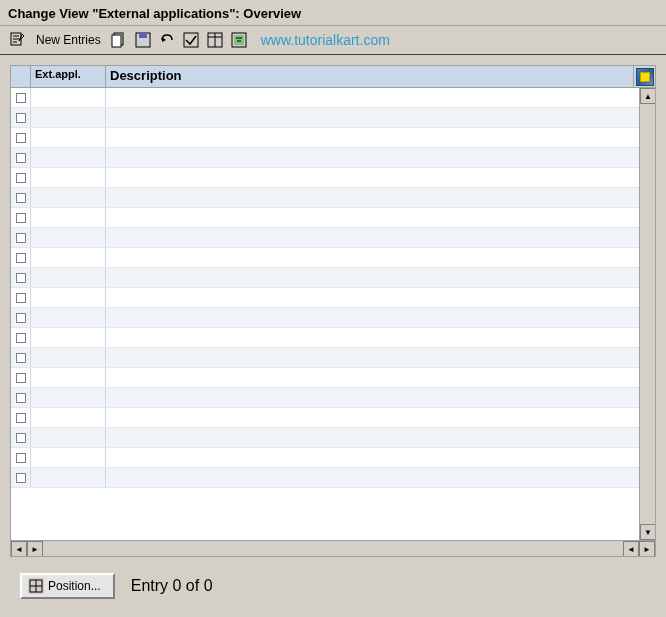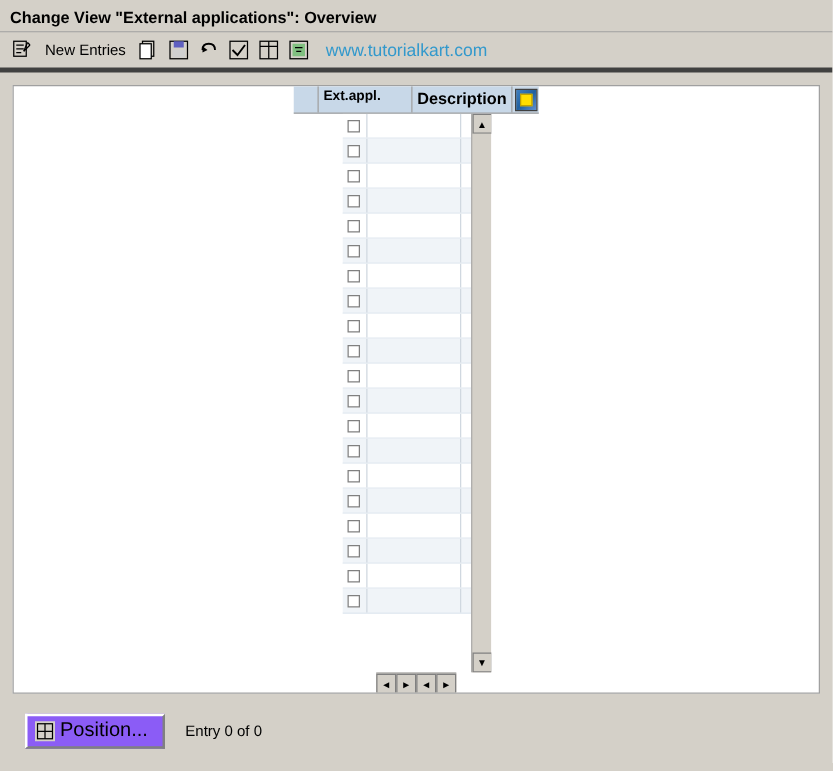--- a/index.html
+++ b/index.html
@@ -28,21 +28,21 @@
       color: #000;
       border-bottom: 1px solid #a0a0a0;
     }
 
     .toolbar {
       background-color: #d4d0c8;
       padding: 4px 8px;
       display: flex;
       align-items: center;
       gap: 4px;
-      border-bottom: 4px solid #404040;
+      border-bottom: 1px solid #404040;
     }
 
     .new-entries-btn {
       display: flex;
       align-items: center;
       gap: 3px;
       cursor: pointer;
       padding: 2px 4px;
     }
 
@@ -62,21 +62,20 @@
     }
 
     .table-container {
       background: white;
       border: 1px solid #a0a0a0;
       flex: 1;
       display: flex;
       flex-direction: column;
       overflow: hidden;
       position: relative;
-      align-items: center;
     }
 
     .table-header {
       display: flex;
       background-color: #c8d8e8;
       border-bottom: 1px solid #a0a0a0;
       min-height: 22px;
     }
 
     .col-select {
@@ -236,39 +235,39 @@
       display: flex;
       align-items: center;
       gap: 16px;
     }
 
     .position-btn {
       display: flex;
       align-items: center;
       gap: 4px;
       padding: 3px 12px 3px 6px;
-      background: #8b5cf6;
+      background: #e5e5e5;
       border: 2px solid;
       border-color: #ffffff #808080 #808080 #ffffff;
       cursor: pointer;
-      font-size: 16px;
+      font-size: 12px;
     }
 
     .position-icon {
       width: 16px;
       height: 16px;
       background: #d4d0c8;
       display: flex;
       align-items: center;
       justify-content: center;
       font-size: 10px;
     }
 
     .entry-count {
-      font-size: 12px;
+      font-size: 16px;
       color: #000;
     }
 
     .sap-toolbar-icon {
       width: 20px;
       height: 20px;
       display: inline-flex;
       align-items: center;
       justify-content: center;
       cursor: pointer;

